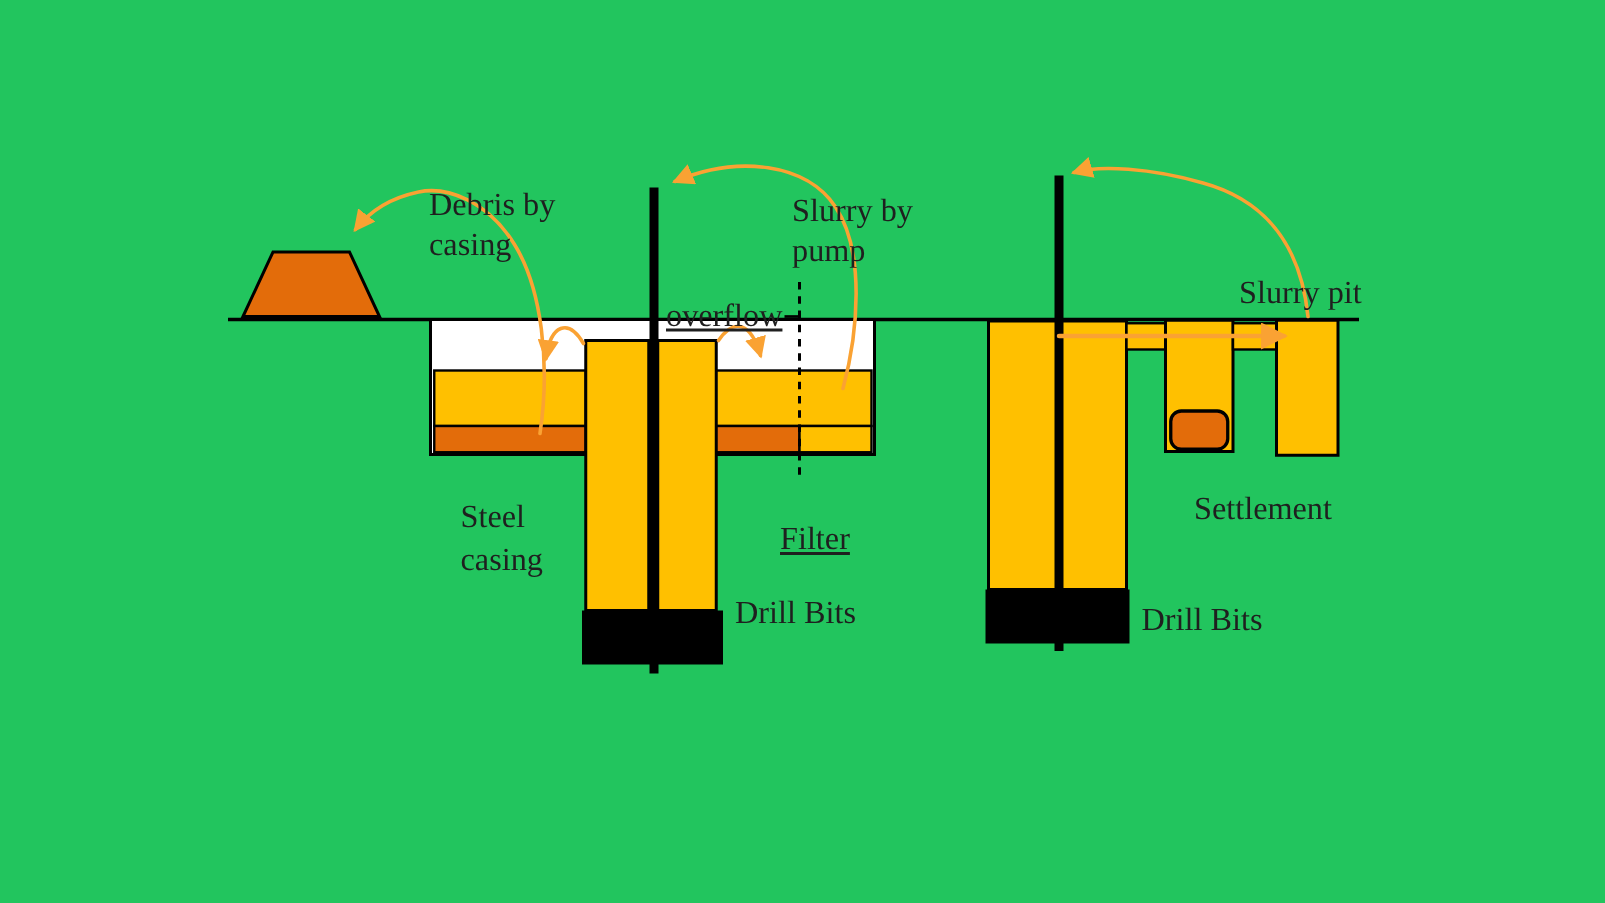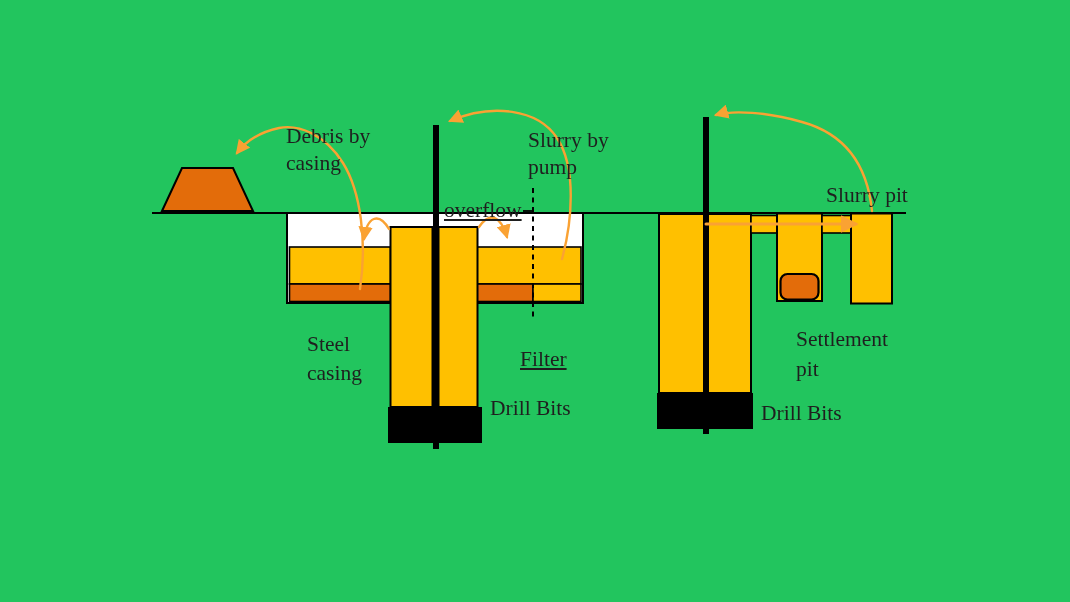--- a/index.html
+++ b/index.html
@@ -94,20 +94,19 @@
     <span class="line">Steel</span>
     <span class="line">casing</span>
   </div>
 
   <div class="lbl" style="left:520px;top:346px;text-decoration:underline;">Filter</div>
 
   <div class="lbl" style="left:490px;top:395px;">Drill Bits</div>
 
   <div class="lbl" style="left:757px;top:324px;line-height:30px;margin-left:39px;">
     <span class="line">Settlement</span>
-    <span class="line">pit</span>
   </div>
 
   <div class="lbl" style="left:761px;top:400px;">Drill Bits</div>
 
   <div class="lbl" style="left:826px;top:182px;">Slurry pit</div>
 
 </div>
 
 </body></html>

